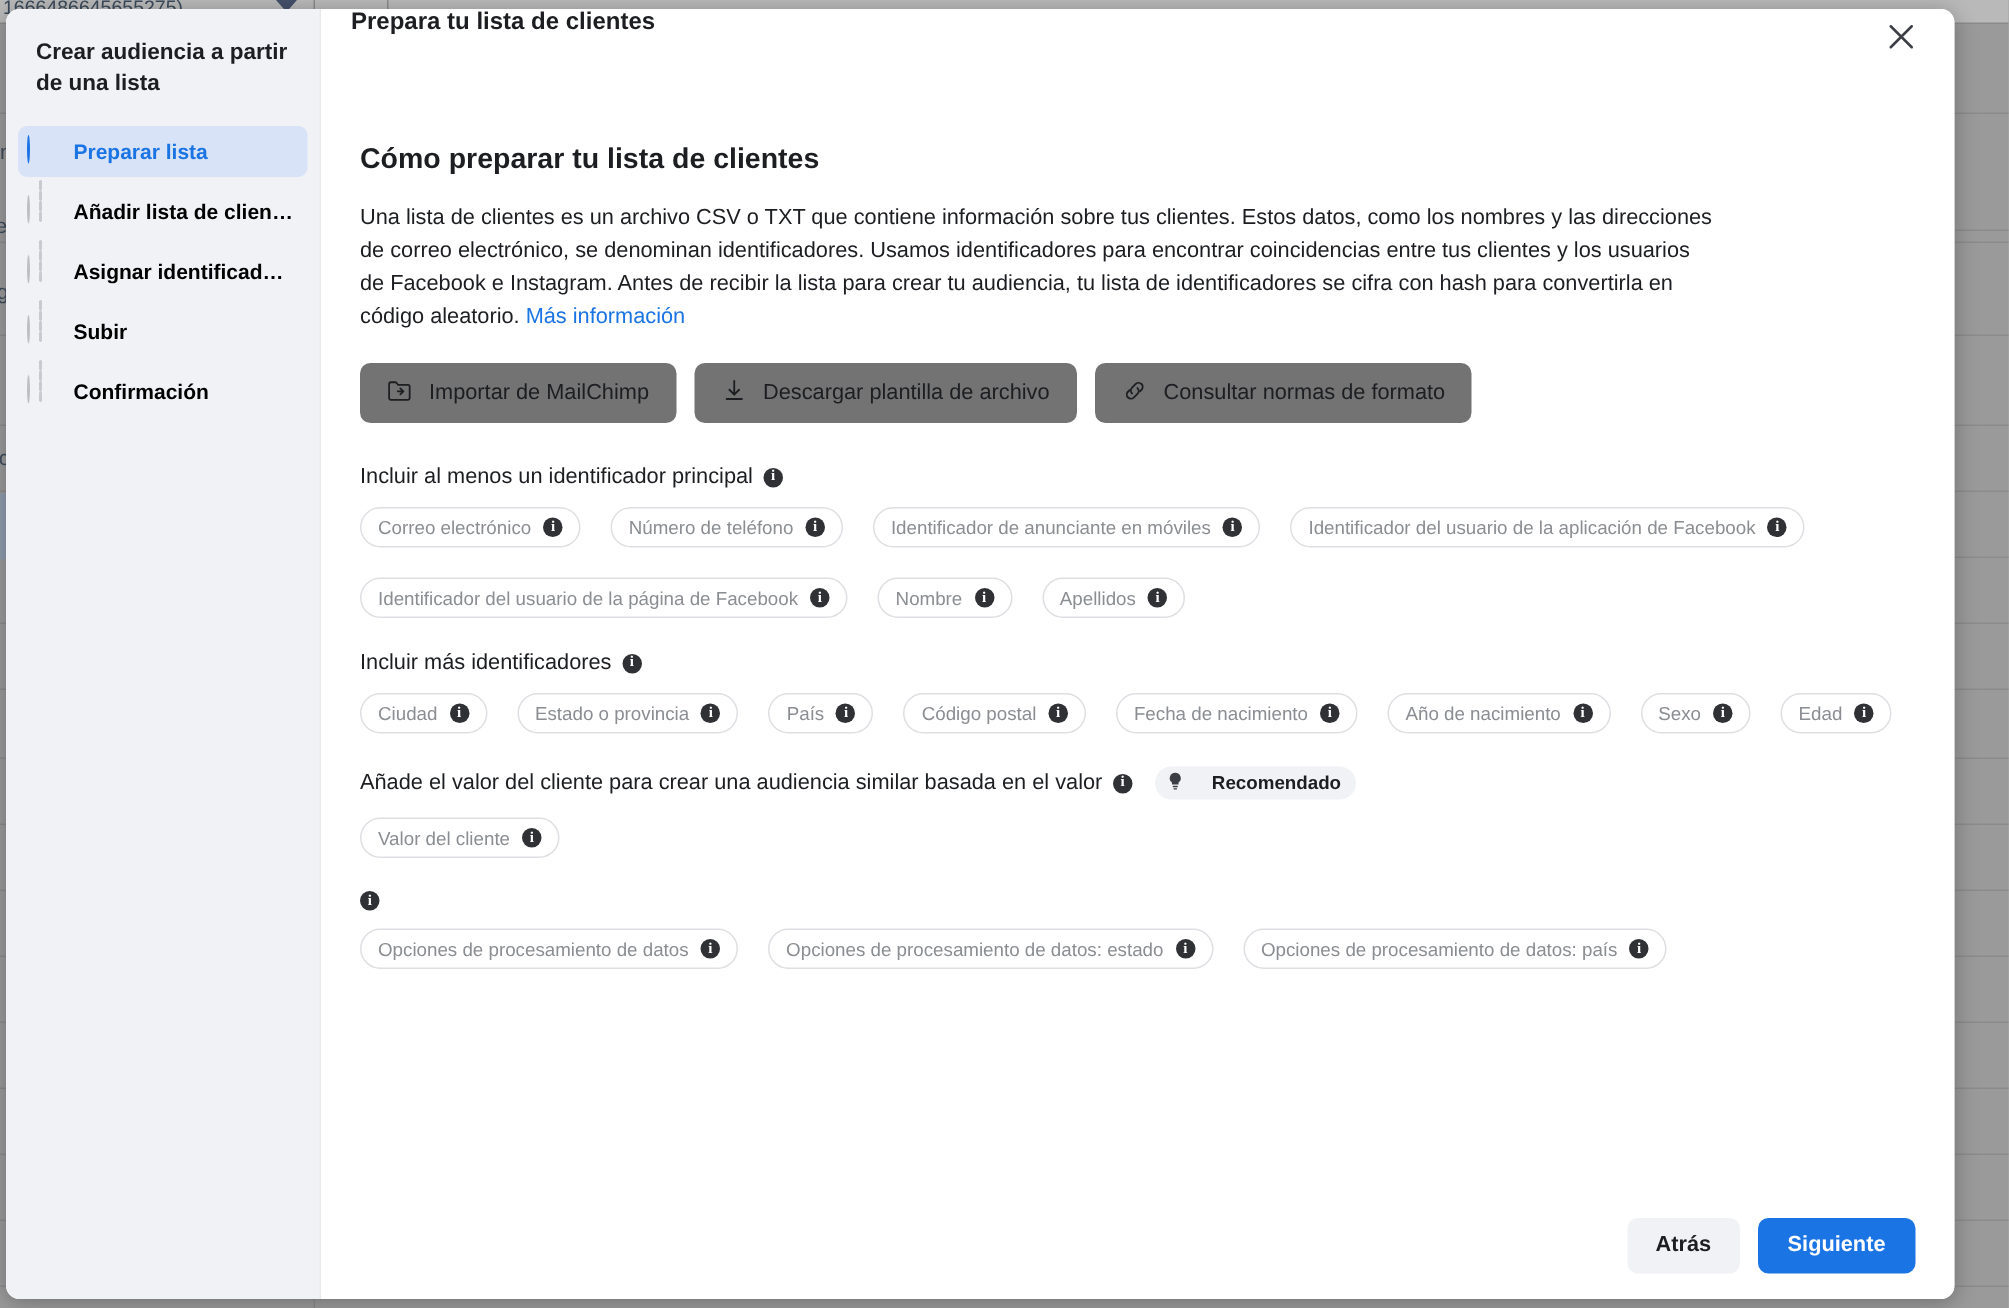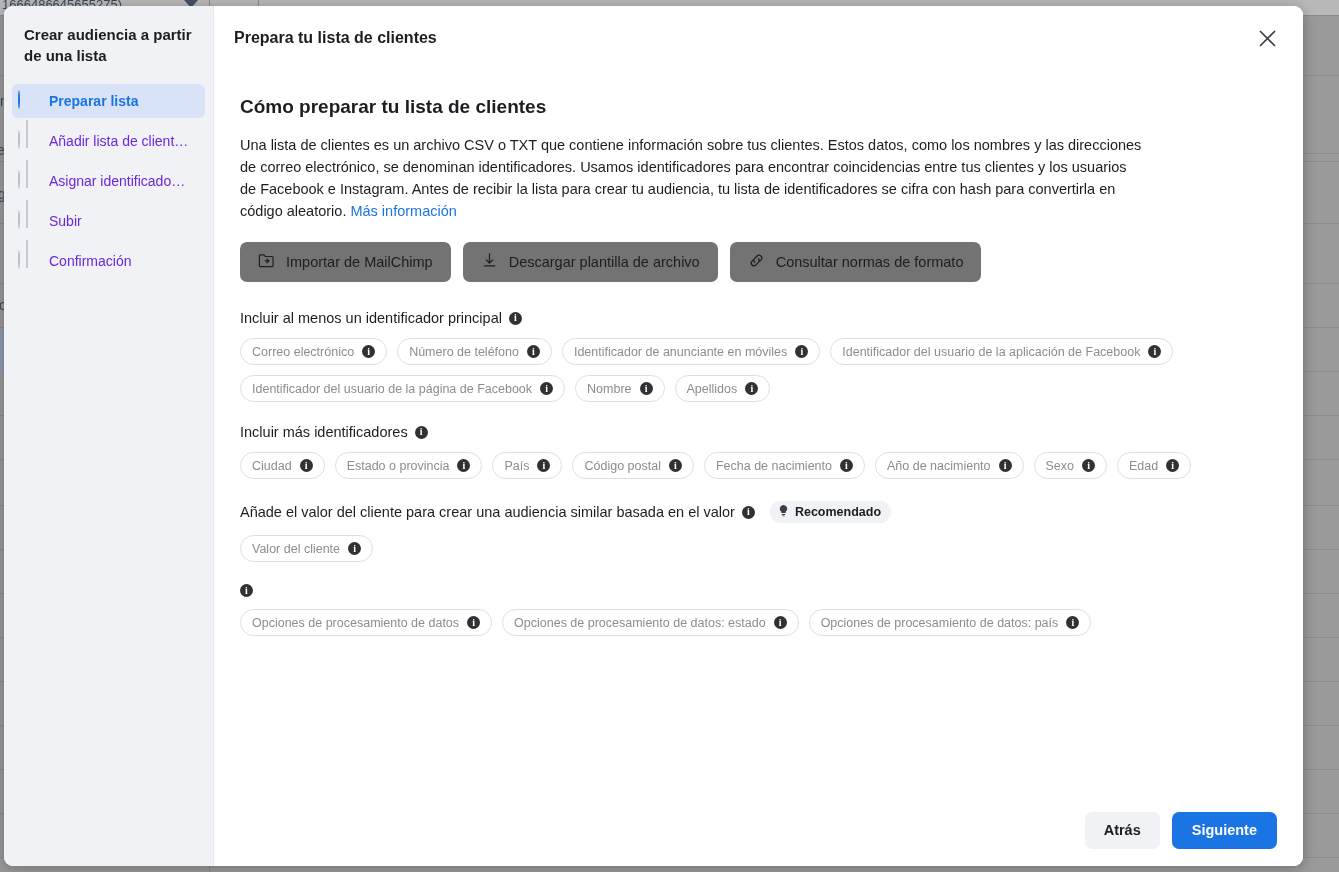--- a/index.html
+++ b/index.html
@@ -92,22 +92,22 @@
     position: relative;
     display: flex; align-items: center;
     height: 34px;
     padding: 0 8px 0 6px;
     margin: 0 0 6px 0;
     border-radius: 6px;
     gap: 11px;
   }
   .step.active { background: #d8e3f8; }
   .step-label {
-    font-size: 14px; color: #6d28d9; white-space: nowrap;
-    overflow: hidden; text-overflow: ellipsis;
+    font-size: 14px; color: #000000; white-space: nowrap;
+    overflow: hidden; text-overflow: ellipsis; font-weight: bold;
   }
   .step.active .step-label { color: #1b74e4; font-weight: bold; }
   .step-icon {
     position: relative;
     width: 20px; height: 20px; flex: 0 0 20px;
   }
   .ring {
     width: 20px; height: 20px; border-radius: 50%;
     border: 1.6px solid #bcc0c4; box-sizing: border-box;
   }
@@ -127,21 +127,21 @@
 
   
   .main {
     flex: 1 1 auto;
     position: relative;
     background: #ffffff;
     display: flex; flex-direction: column;
   }
   .modal-header {
     height: 64px; flex: 0 0 64px;
-    display: flex; align-items: center;
+    display: flex; align-items: flex-start;
     padding: 0 18px 0 20px;
   }
   .modal-title {
     font-size: 16px; font-weight: bold; color: #1c1e21; flex: 1 1 auto;
   }
   .close-btn {
     width: 36px; height: 36px; border-radius: 50%;
     display: flex; align-items: center; justify-content: center;
     cursor: pointer; color: #3b3f45;
   }
@@ -171,41 +171,41 @@
     white-space: nowrap;
   }
   .action-btn svg { flex: 0 0 auto; }
 
   .group { margin-bottom: 6px; }
   .group-head {
     display: flex; align-items: center; gap: 7px;
     font-size: 14.5px; color: #1c1e21;
     margin: 0 0 12px 0;
   }
-  .chips { display: flex; flex-wrap: wrap; gap: 10px; margin-bottom: 22px; }
+  .chips { display: flex; flex-wrap: wrap; gap: 20px; margin-bottom: 22px; }
   .chip {
     display: inline-flex; align-items: center; gap: 8px;
     height: 27px; padding: 0 11px;
     border: 1px solid #dddfe2; border-radius: 14px;
     font-size: 12.5px; color: #8a8d91; background: #fff;
     white-space: nowrap; cursor: pointer;
   }
 
   .info {
     display: inline-flex; align-items: center; justify-content: center;
     width: 13px; height: 13px; flex: 0 0 13px;
     border-radius: 50%; background: #606770; color: #ffffff;
     font-size: 10px; font-weight: bold; line-height: 1;
     font-family: "Liberation Serif", serif;
     cursor: pointer;
   }
   .info.dark { background: #2f3135; }
 
   .badge {
-    display: inline-flex; align-items: center; gap: 6px;
+    display: inline-flex; align-items: center; gap: 19px;
     height: 22px; padding: 0 10px 0 8px;
     background: #f0f2f5; border-radius: 11px;
     font-size: 12.5px; font-weight: bold; color: #1c1e21;
     margin-left: 8px;
   }
 
   .modal-footer {
     flex: 0 0 auto;
     height: 72px;
     display: flex; align-items: center; justify-content: flex-end;

